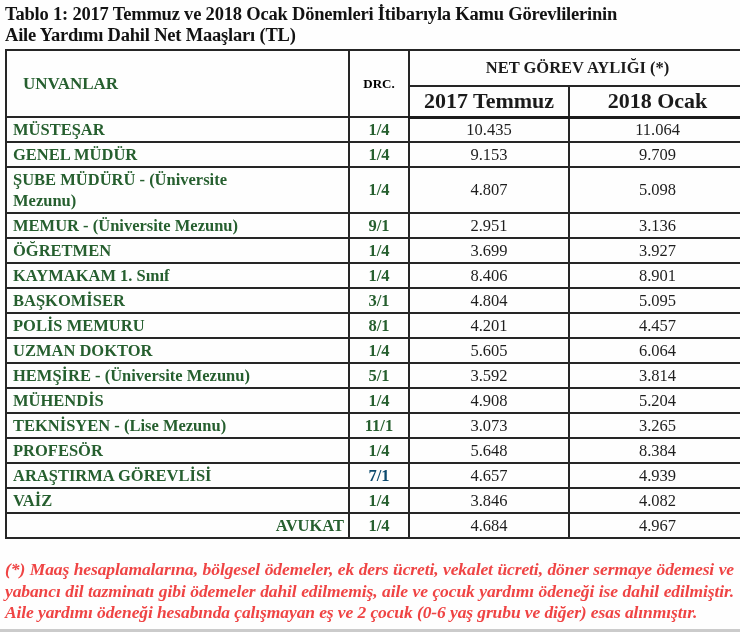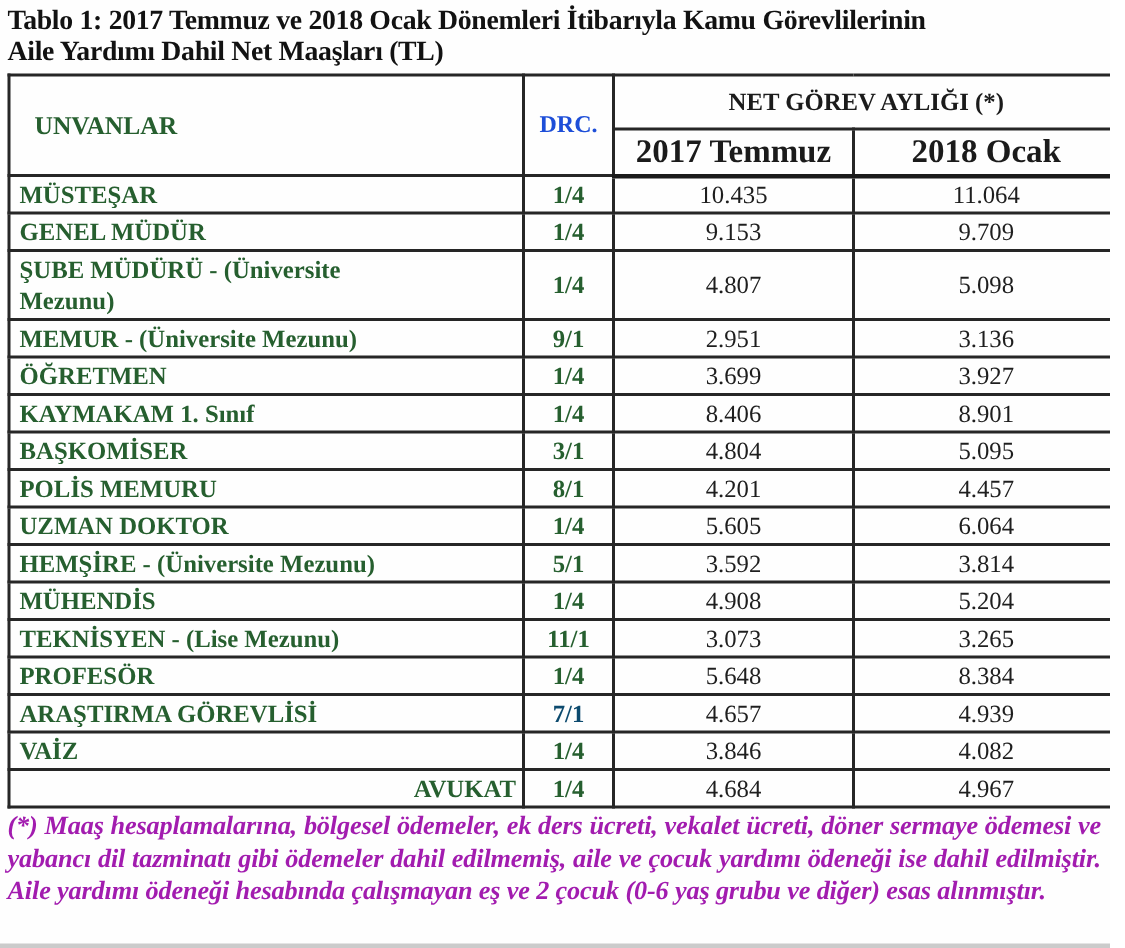--- a/index.html
+++ b/index.html
@@ -38,23 +38,23 @@
   col.c-2018  { width: 177px; }
 
   th.h-unvan {
     text-align: left;
     padding-left: 16px;
     font-size: 17px;
     font-weight: bold;
   }
   th.h-drc {
     text-align: center;
-    font-size: 16px;
-    font-weight: bold;
-    color: #1d4ed8;
+    font-size: 13px;
+    font-weight: bold;
+    color: #000000;
   }
   th.h-net {
     text-align: center;
     font-size: 16.5px;
     font-weight: bold;
     color: #1b1b1b;
     height: 36px;
   }
   tr.subhead th {
     text-align: center;
@@ -85,22 +85,22 @@
     font-weight: normal;
     font-size: 16.5px;
     color: #1e1e1e;
   }
   .footnote {
     font-style: italic;
     font-weight: bold;
     font-size: 17.5px;
     line-height: 21.5px;
     text-align: justify;
-    margin: 1px 6px 0 5px;
-    color: #a21caf;
+    margin: 20px 6px 0 5px;
+    color: #ef4444;
     letter-spacing: -0.1px;
   }
   .bottom-artifact {
     position: absolute;
     left: 0;
     bottom: 0;
     width: 100%;
     height: 3px;
     background: #b9b9b9;
     opacity: 0.75;

